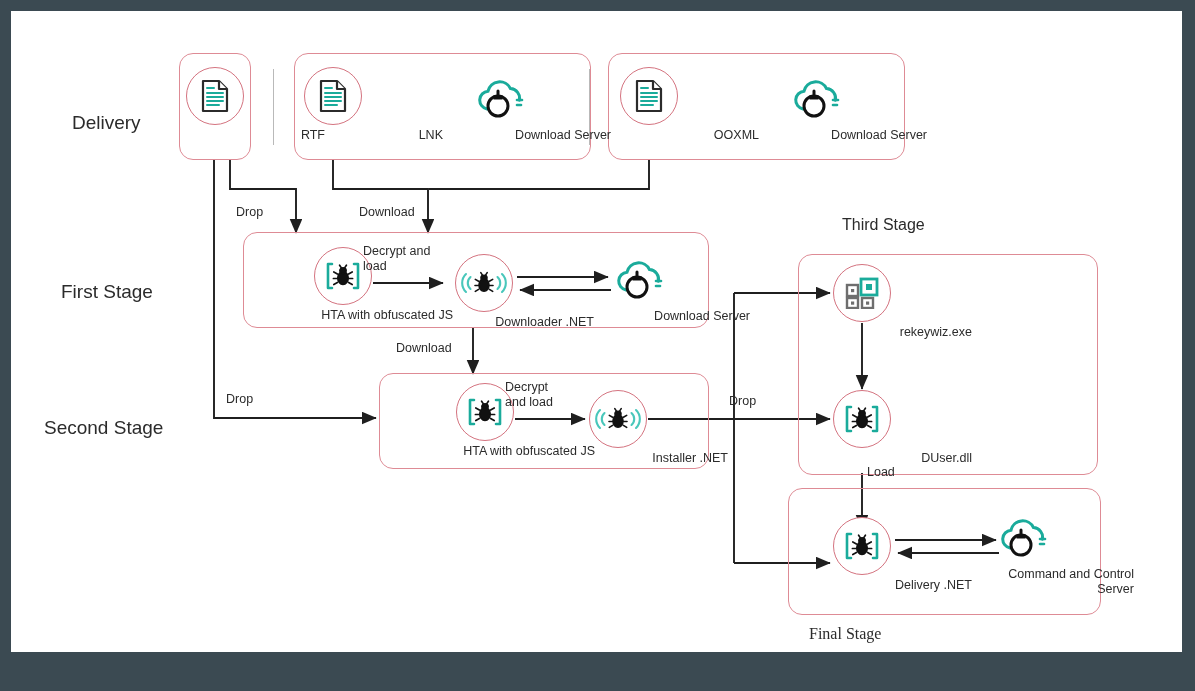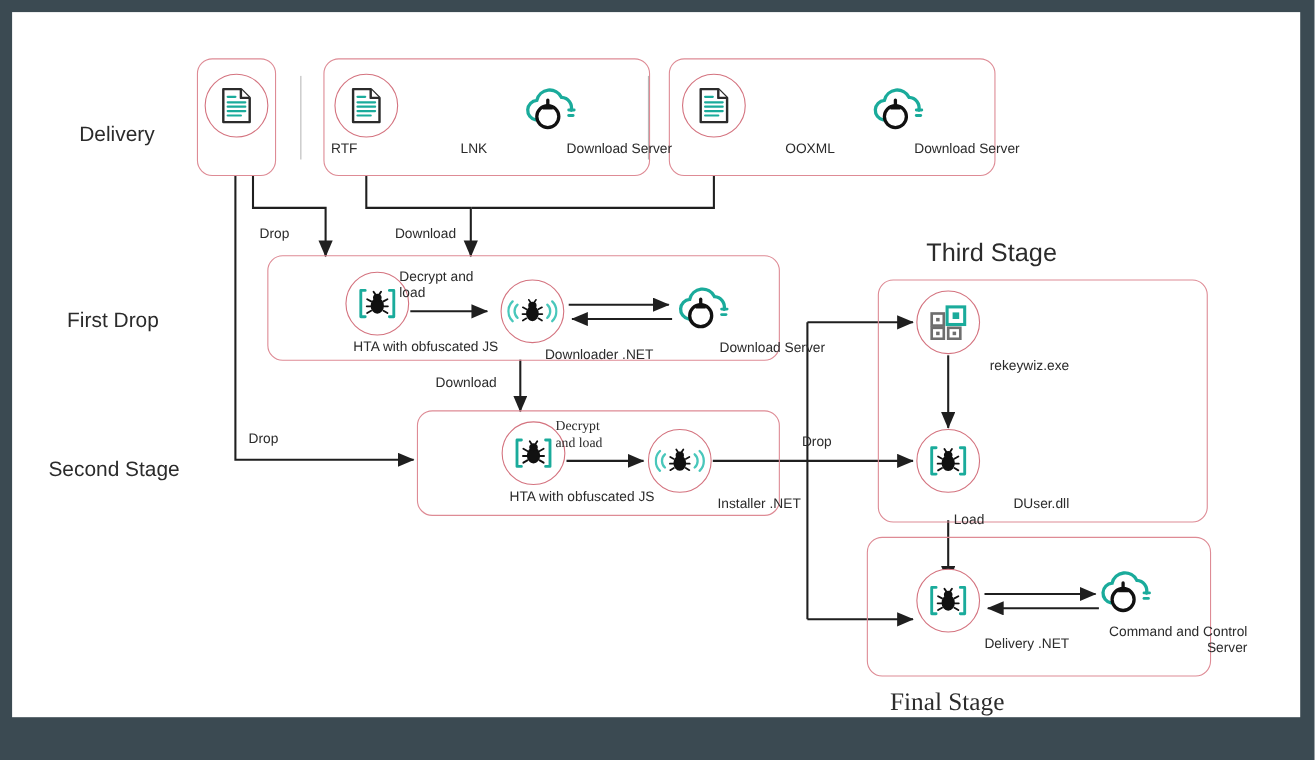--- a/index.html
+++ b/index.html
@@ -19,21 +19,21 @@
   #svgroot{position:absolute;left:0;top:0;width:1171px;height:667px;}
 
   .stage-label{
     position:absolute;
     font-size:19px;
     color:#2b2b2b;
     white-space:nowrap;
   }
   .group-title{
     position:absolute;
-    font-size:23px;
+    font-size:16px;
     color:#2b2b2b;
     white-space:nowrap;
   }
   .node{
     position:absolute;
     width:0;height:0;
   }
   .node .circle{
     position:absolute;
     left:-29px;top:-29px;
@@ -128,21 +128,21 @@
   <div class="box" style="left:597px;top:42px;width:297px;height:107px;"></div>
   <div class="sep" style="left:262px;top:58px;height:76px;"></div>
   <div class="sep" style="left:578px;top:58px;height:76px;"></div>
 
   <div class="box" style="left:232px;top:221px;width:466px;height:96px;"></div>
   <div class="box" style="left:368px;top:362px;width:330px;height:96px;"></div>
   <div class="box" style="left:787px;top:243px;width:300px;height:221px;"></div>
   <div class="box" style="left:777px;top:477px;width:313px;height:127px;"></div>
 
   <div class="stage-label" style="left:61px;top:101px;">Delivery</div>
-  <div class="stage-label" style="left:50px;top:270px;">First Drop</div>
+  <div class="stage-label" style="left:50px;top:270px;">First Stage</div>
   <div class="stage-label" style="left:33px;top:406px;">Second Stage</div>
 
   <div class="group-title" style="left:831px;top:205px;">Third Stage</div>
   <div class="group-title" style="left:798px;top:614px;font-family:Liberation Serif, serif;">Final Stage</div>
 
   <div class="node" style="left:204px;top:85px;">
     <div class="circle">
       <svg class="icon" width="30" height="34" viewBox="0 0 30 34" aria-hidden="true">
         <path d="M3 2 h16 l8 8 v22 H3 z" fill="#fff" stroke="#2b2b2b" stroke-width="2.2" stroke-linejoin="round"></path>
         <path d="M19 2 v8 h8" fill="#fff" stroke="#2b2b2b" stroke-width="2.2" stroke-linejoin="round"></path>
@@ -420,18 +420,18 @@
     <div class="nlabel" style="top:28px;white-space:pre-line;">Command and Control
 Server</div>
   </div>
 
   <div class="edge-label" style="left:225px;top:194px;width:60px;">Drop</div>
   <div class="edge-label" style="left:348px;top:194px;width:90px;">Download</div>
   <div class="edge-label" style="left:352px;top:233px;width:96px;">Decrypt and
 load</div>
   <div class="edge-label" style="left:385px;top:330px;width:92px;">Download</div>
   <div class="edge-label" style="left:215px;top:381px;width:60px;">Drop</div>
-  <div class="edge-label" style="left:494px;top:369px;width:96px;font-family:Liberation Serif, serif;">Decrypt
+  <div class="edge-label" style="left:494px;top:369px;width:96px;">Decrypt
 and load</div>
   <div class="edge-label" style="left:718px;top:383px;width:60px;">Drop</div>
   <div class="edge-label" style="left:856px;top:454px;width:60px;">Load</div>
 
 </div>
 
 </body></html>

